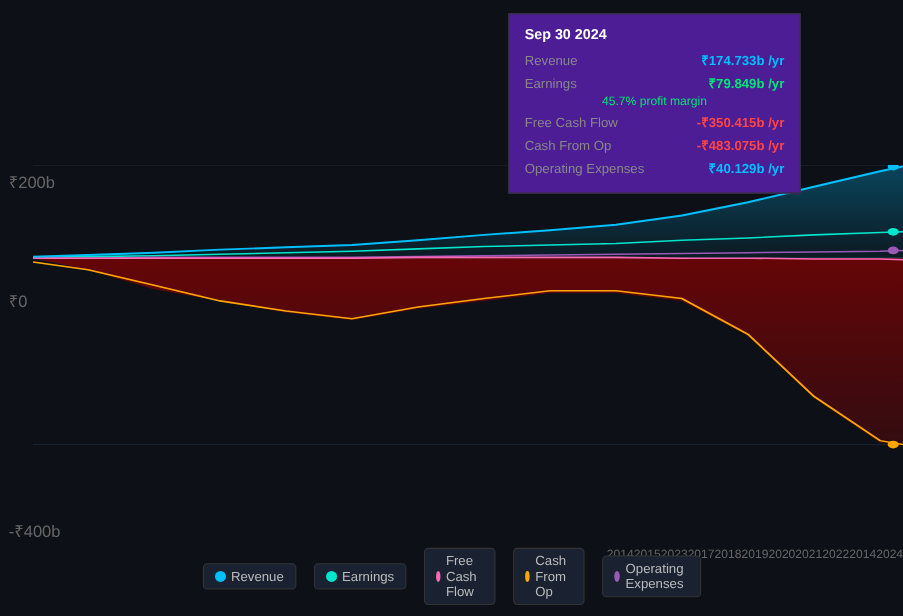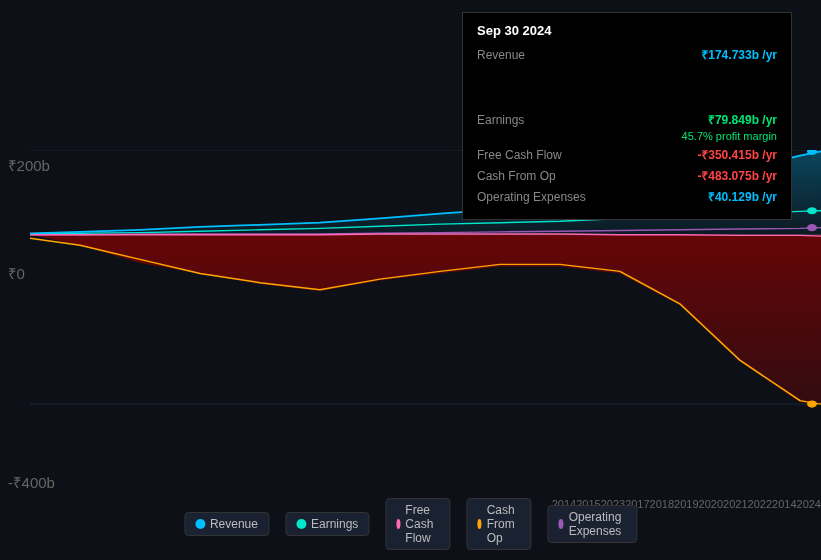--- a/index.html
+++ b/index.html
@@ -11,49 +11,49 @@
       color: #ccc;
       overflow: hidden;
       position: relative;
     }
 
     
     .tooltip-card {
       position: absolute;
       top: 12px;
       left: 462px;
-      background: #000000;
+      background: #4c1d95;
       border: 1px solid #333;
       padding: 10px 14px;
-      width: 330px;
+      width: 266px;
       z-index: 10;
     }
     .tooltip-date {
       color: #fff;
       font-size: 13px;
       font-weight: bold;
       margin-bottom: 8px;
     }
     .tooltip-row {
       display: flex;
       justify-content: space-between;
       align-items: baseline;
       margin-bottom: 4px;
       font-size: 12px;
     }
     .tooltip-label { color: #888; }
     .tooltip-value { color: #00bfff; font-weight: bold; }
-    .tooltip-value.green { color: #00e676; margin-top: 44px; }
+    .tooltip-value.green { color: #00e676; }
     .tooltip-value.red { color: #ff4444; }
     .tooltip-margin {
       color: #00e676;
       font-size: 11px;
       margin-top: -2px;
       margin-bottom: 4px;
-      text-align: right;
+      text-align: center;
     }
 
     
     .y-label {
       position: absolute;
       left: 8px;
       font-size: 15px;
       color: #666;
     }
     .y-label-200 { top: 155px; }

